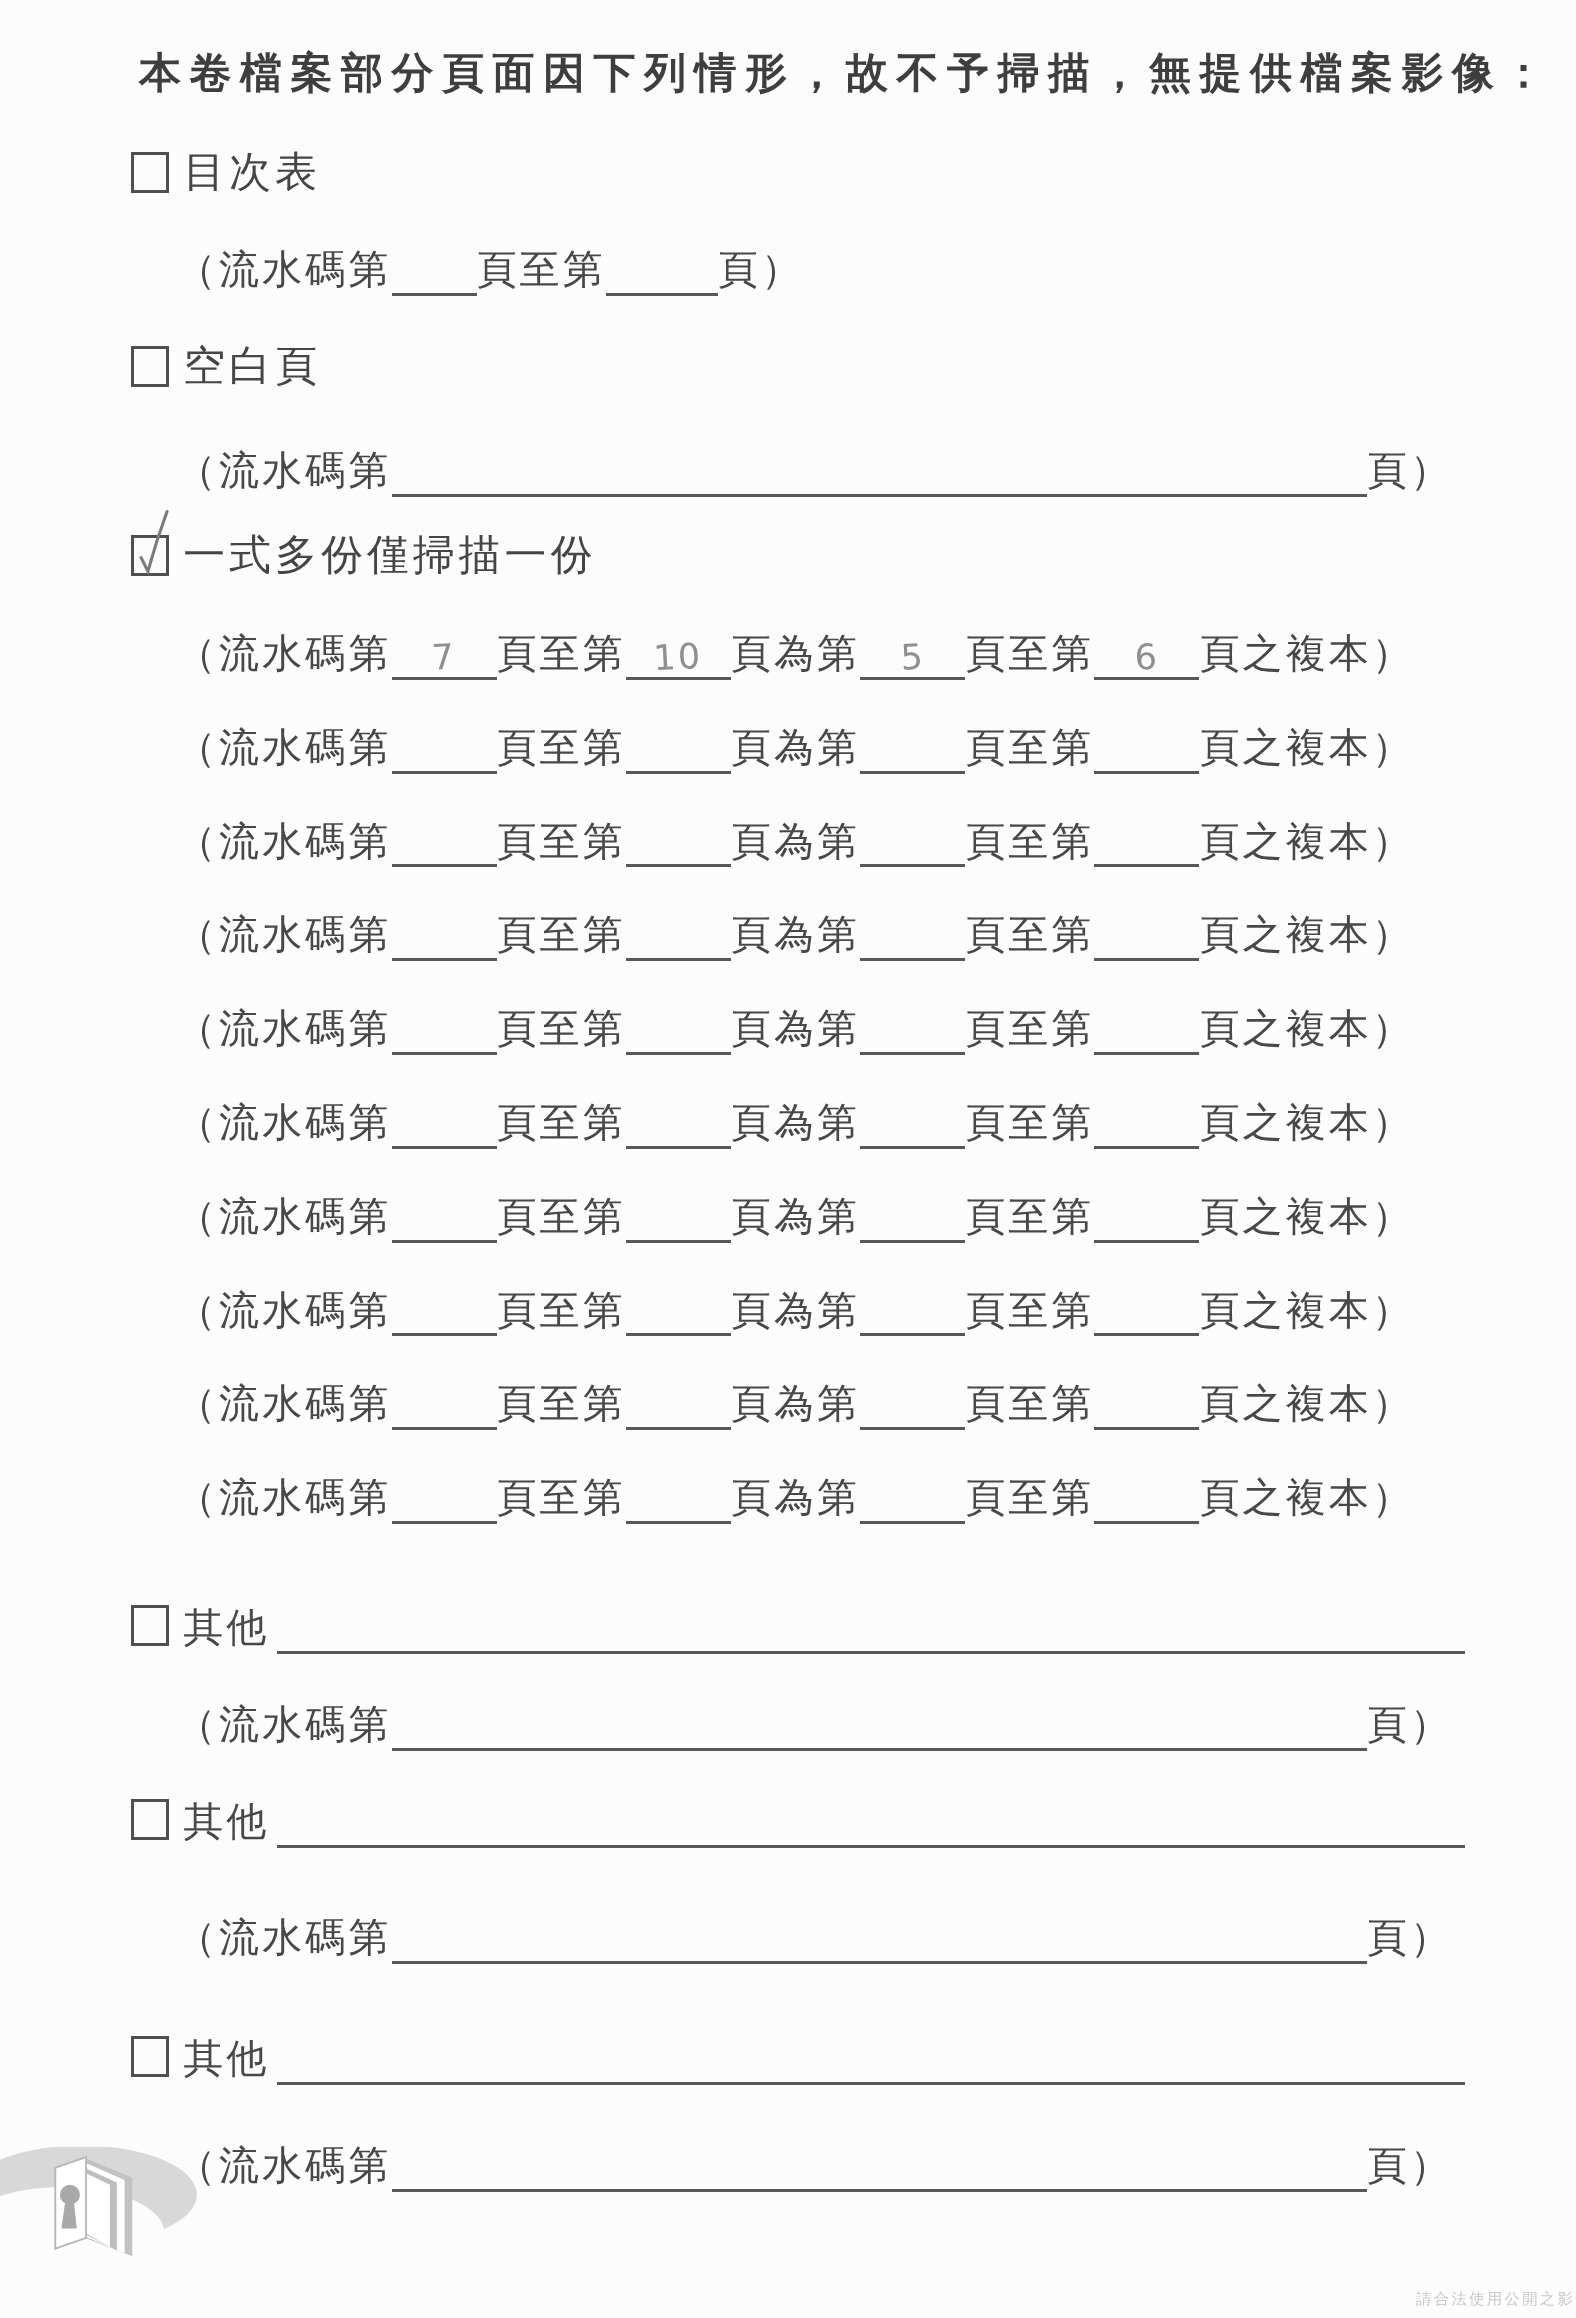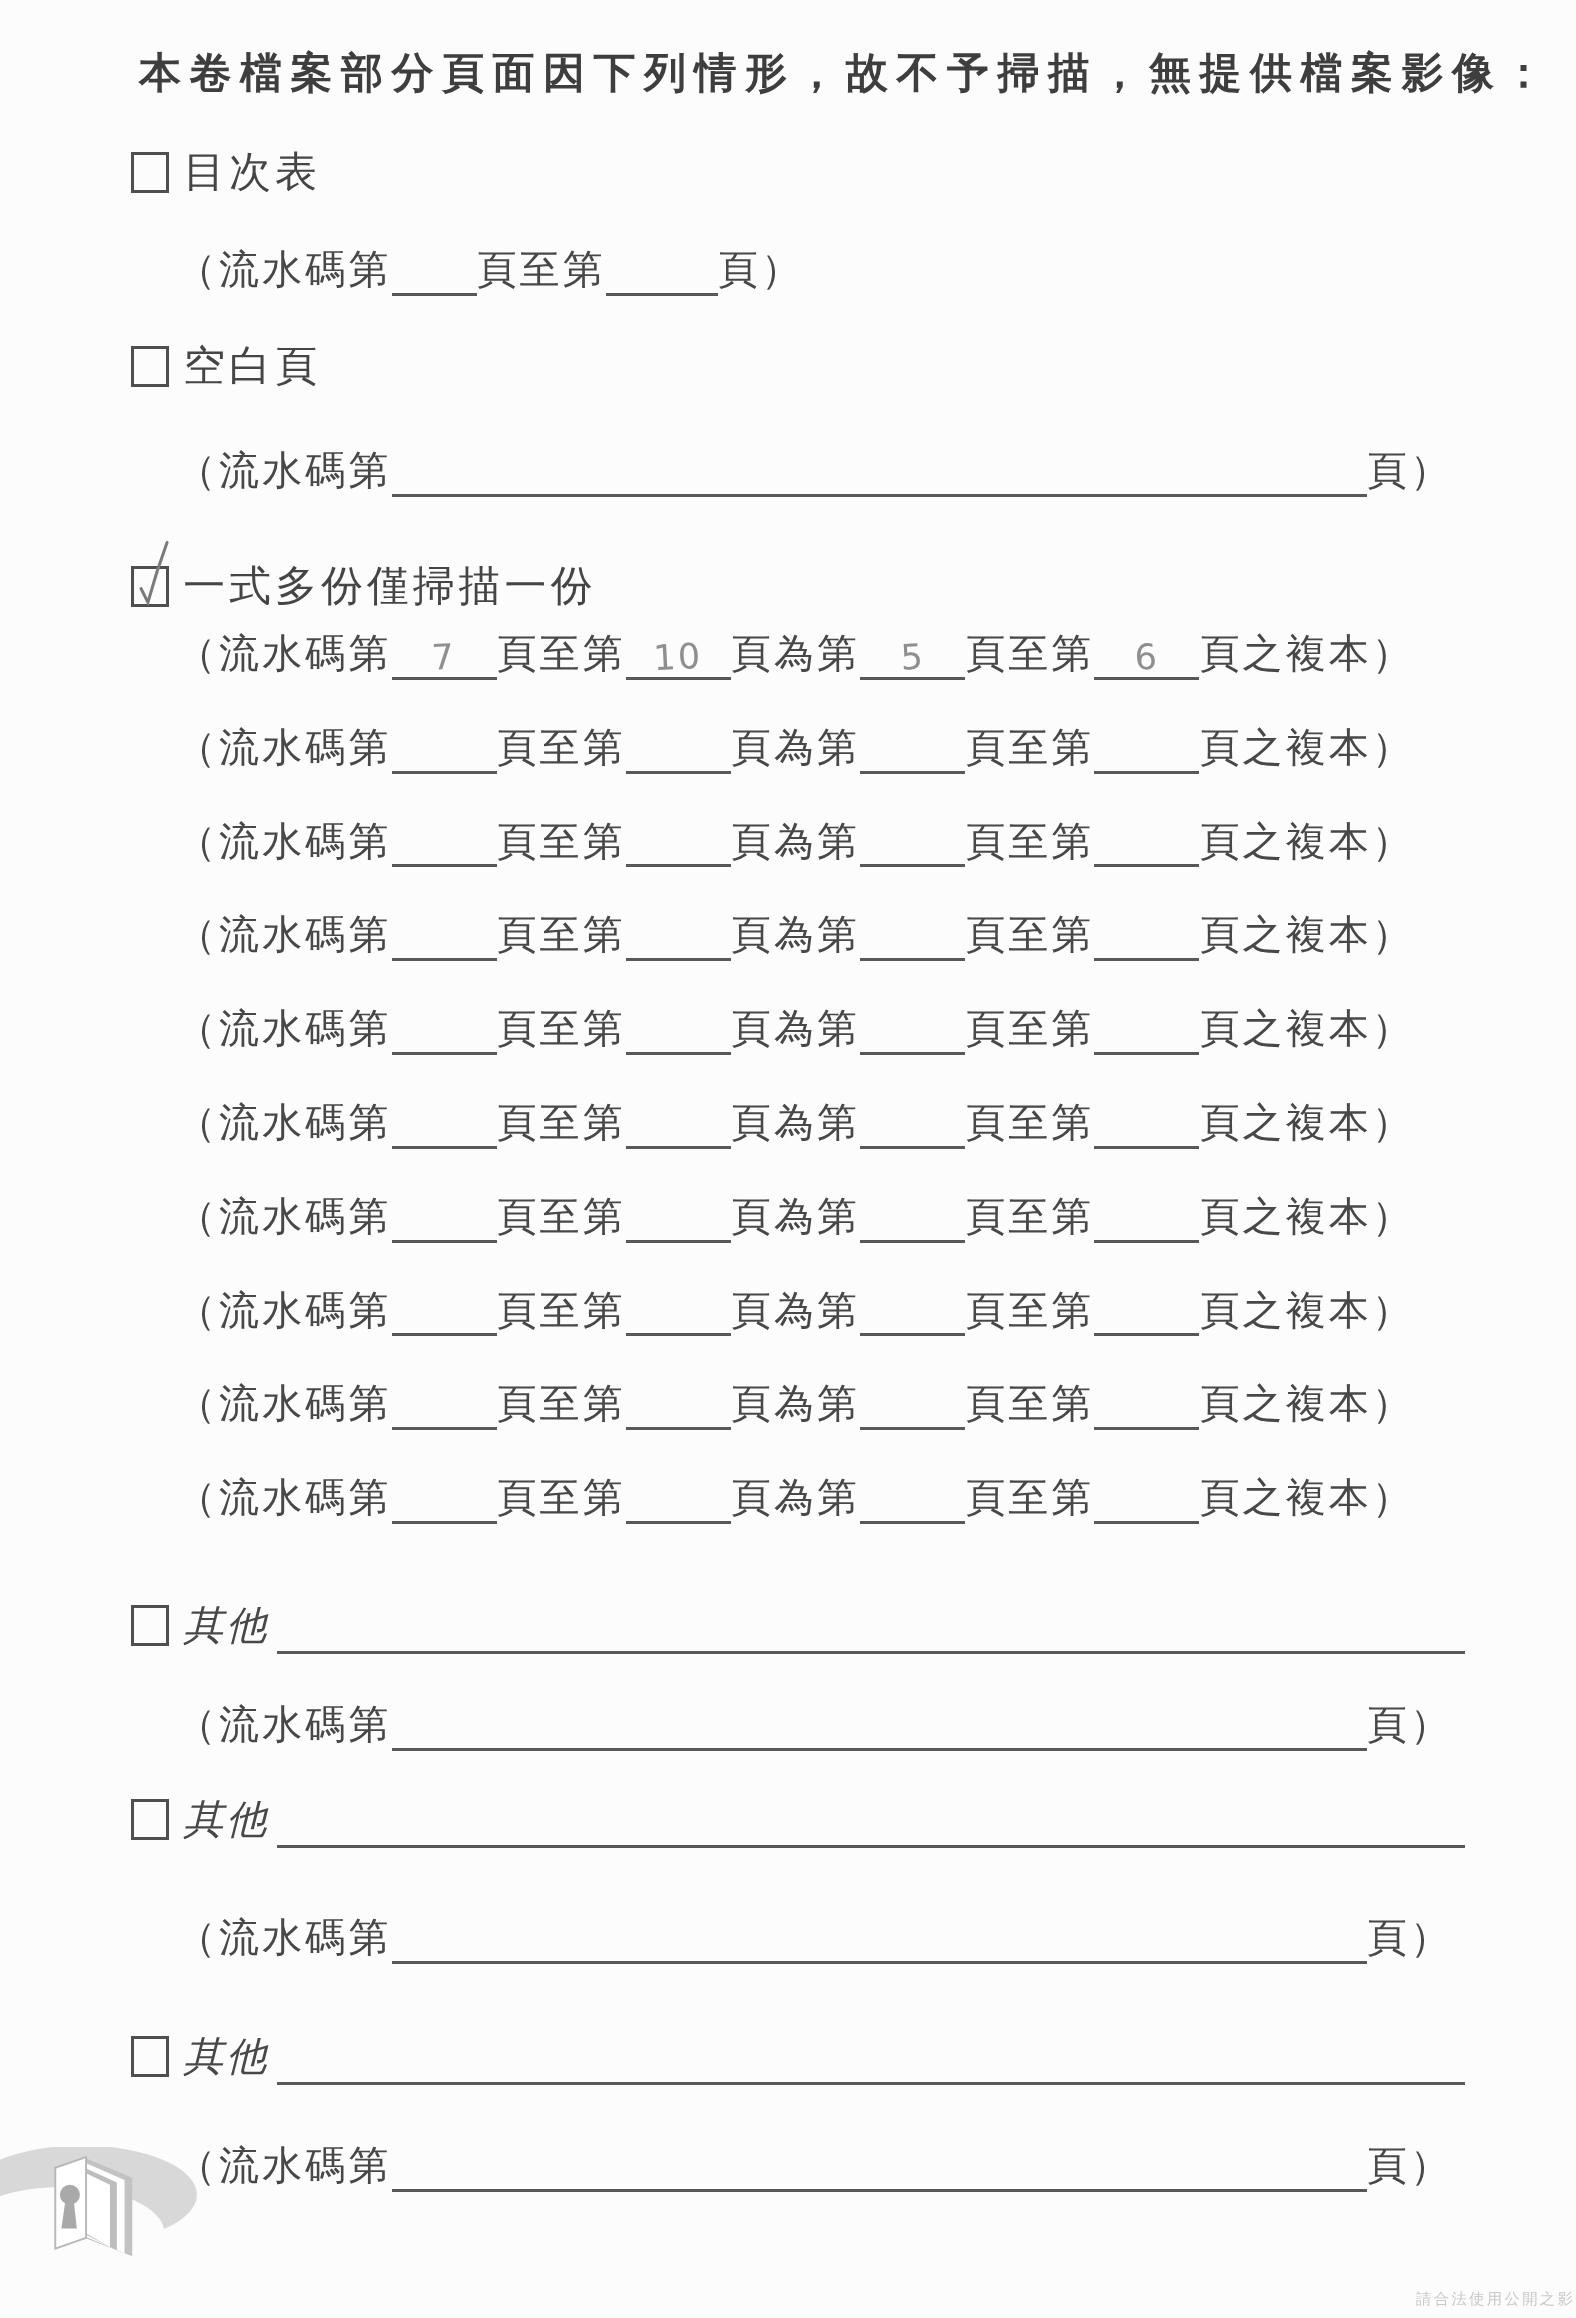--- a/index.html
+++ b/index.html
@@ -38,21 +38,21 @@
   .flexblank{flex:1 1 auto;}
   .dupblank{width:105px;flex:none;}
   .hand{
     position:absolute;left:50%;bottom:1.5px;transform:translateX(-50%) rotate(-3deg);
     font-family:"DejaVu Sans",sans-serif;font-weight:400;
     font-size:35px;letter-spacing:2.3px;color:#8f8f8f;line-height:1;
   }
   .dup-rows{left:176px;top:632px;width:1241px;}
   .dup-row{width:1241px;margin-bottom:49px;}
   
-  .other-row{width:1334px;align-items:flex-start;font-style:italic;}
+  .other-row{width:1334px;align-items:center;}
   .other-row .cb{margin-bottom:4.6px;}
   
   .usage-note{
     left:1416px;top:2289px;font-size:15.4px;letter-spacing:2.3px;color:#c9c9c9;
     white-space:nowrap;
   }
   .logo{left:-4.6px;top:2147px;}
 </style>
 </head>
 <body>
@@ -78,21 +78,21 @@
     
   </span>
   <span class="cb-label">空白頁</span>
 </div>
 <div class="abs line" style="left:176px;top:449px;width:1277px">
   <span class="txt">（流水碼第</span>
   <span class="blank flexblank"></span>
   <span class="txt">頁）</span>
 </div>
 
-<div class="abs cb-row" style="top:564px">
+<div class="abs cb-row" style="top:533px">
   <span class="cb">
     <svg width="39" height="69" viewBox="0 0 50 90" style="visibility: visible;">
         <path d="M10 62 L19 80 Q30 40 44 2" fill="none" stroke="#7b7b7b" stroke-width="4" stroke-linecap="round"></path>
       </svg>
   </span>
   <span class="cb-label">一式多份僅掃描一份</span>
 </div>
 
 <div class="abs dup-rows">
   <div class="line dup-row">

